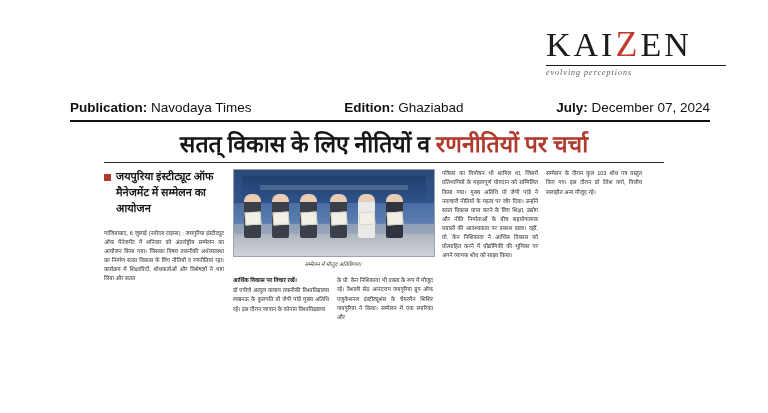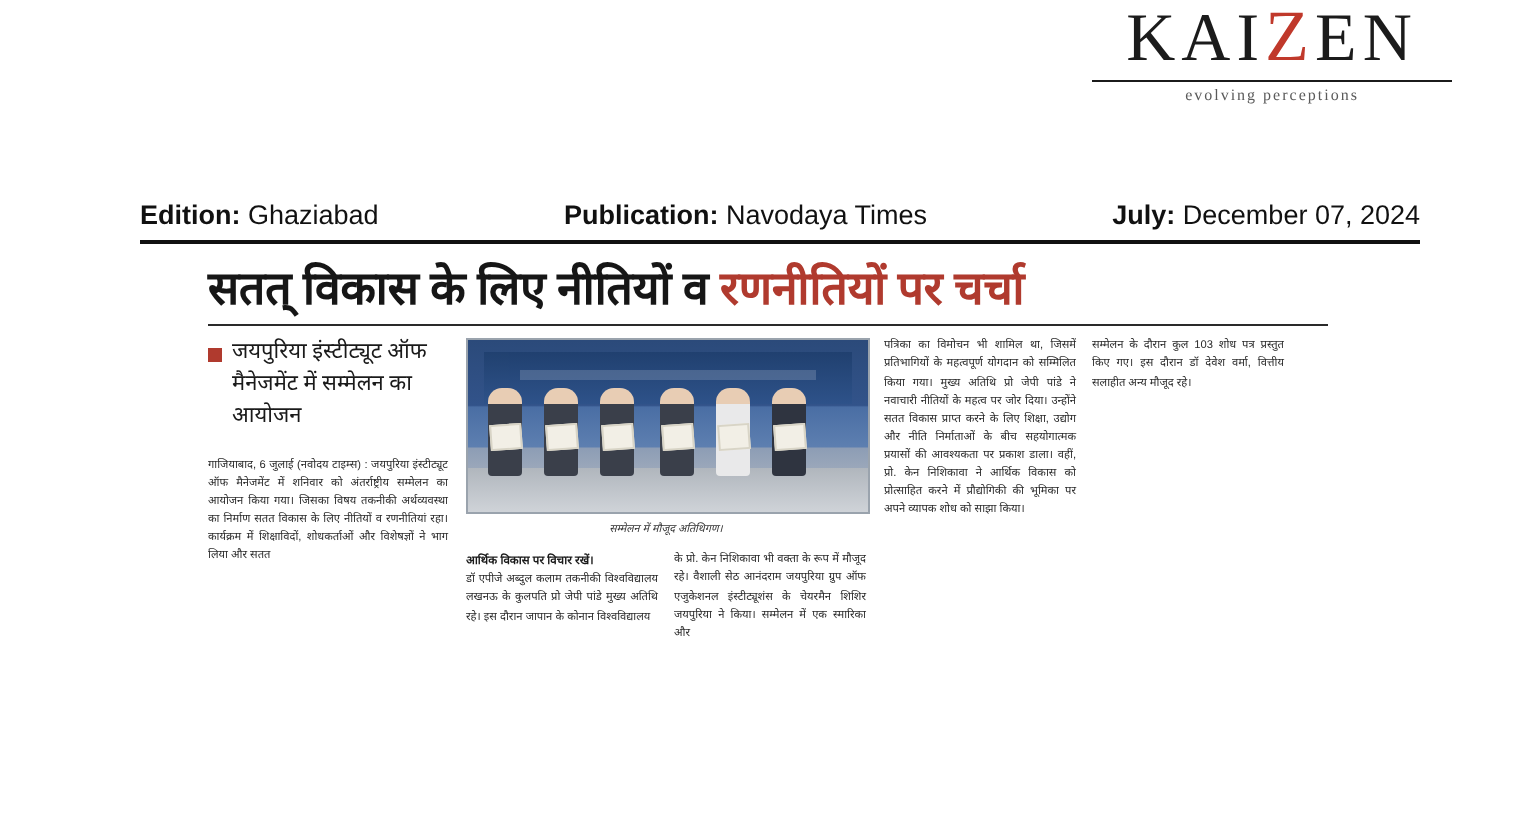--- a/index.html
+++ b/index.html
@@ -12,23 +12,22 @@
     height: 413px;
     font-family: "Liberation Sans", sans-serif;
     color: #1a1a1a;
     position: relative;
     overflow: hidden;
   }
 
   
   .logo-wrap {
     position: absolute;
-    top: 0;
+    top: 26px;
     right: 42px;
-    text-align: center;
     width: 180px;
   }
   .logo-text {
     font-family: "Liberation Serif", serif;
     font-size: 34px;
     letter-spacing: 3px;
     color: #1b1b1b;
     line-height: 1;
     white-space: nowrap;
   }
@@ -40,20 +39,21 @@
     width: 100%;
     height: 1px;
     background: #1b1b1b;
     margin: 3px 0 2px 0;
   }
   .logo-tag {
     font-family: "Liberation Serif", serif;
     font-size: 8px;
     letter-spacing: 1px;
     color: #5a5a5a;
+    font-style: italic;
   }
 
   
   .meta-row {
     position: absolute;
     top: 100px;
     left: 70px;
     right: 58px;
     display: flex;
     justify-content: space-between;
@@ -74,21 +74,21 @@
 
   
   .clip {
     position: absolute;
     top: 130px;
     left: 104px;
     width: 560px;
     height: 215px;
   }
   .headline {
-    text-align: left;
+    text-align: center;
     font-family: "Liberation Serif", serif;
     font-weight: bold;
     font-size: 23px;
     color: #161616;
     letter-spacing: 0px;
     line-height: 1.15;
     padding-top: 2px;
   }
   .headline .hl-red { color: #b03a2e; }
   .headline-rule {
@@ -114,21 +114,21 @@
     align-items: flex-start;
   }
   .kicker-bullet {
     width: 7px; height: 7px;
     background: #b03a2e;
     margin-top: 5px;
     flex: 0 0 auto;
   }
   .kicker-text {
     font-family: "Liberation Serif", serif;
-    font-weight: normal;
+    font-weight: bold;
     font-size: 11px;
     line-height: 1.45;
     color: #1a1a1a;
   }
   .dateline {
     margin-top: 12px;
     font-size: 5.6px;
     line-height: 1.62;
     text-align: justify;
     color: #2b2b2b;
@@ -219,26 +219,26 @@
 <body>
 
 <div class="logo-wrap">
   <div class="logo-text"><span>KAI</span><span class="kz-red">Z</span><span>EN</span></div>
   <div class="logo-rule"></div>
   <div class="logo-tag">evolving perceptions</div>
 </div>
 
 <div class="meta-row">
   <div class="meta-item">
+    <span class="meta-label">Publication:</span>
+    <span class="meta-value">Navodaya Times</span>
+  </div>
+  <div class="meta-item">
     <span class="meta-label">Edition:</span>
     <span class="meta-value">Ghaziabad</span>
-  </div>
-  <div class="meta-item">
-    <span class="meta-label">Publication:</span>
-    <span class="meta-value">Navodaya Times</span>
   </div>
   <div class="meta-item">
     <span class="meta-label">July:</span>
     <span class="meta-value">December 07, 2024</span>
   </div>
 </div>
 <div class="meta-underline"></div>
 
 <div class="clip">
 

